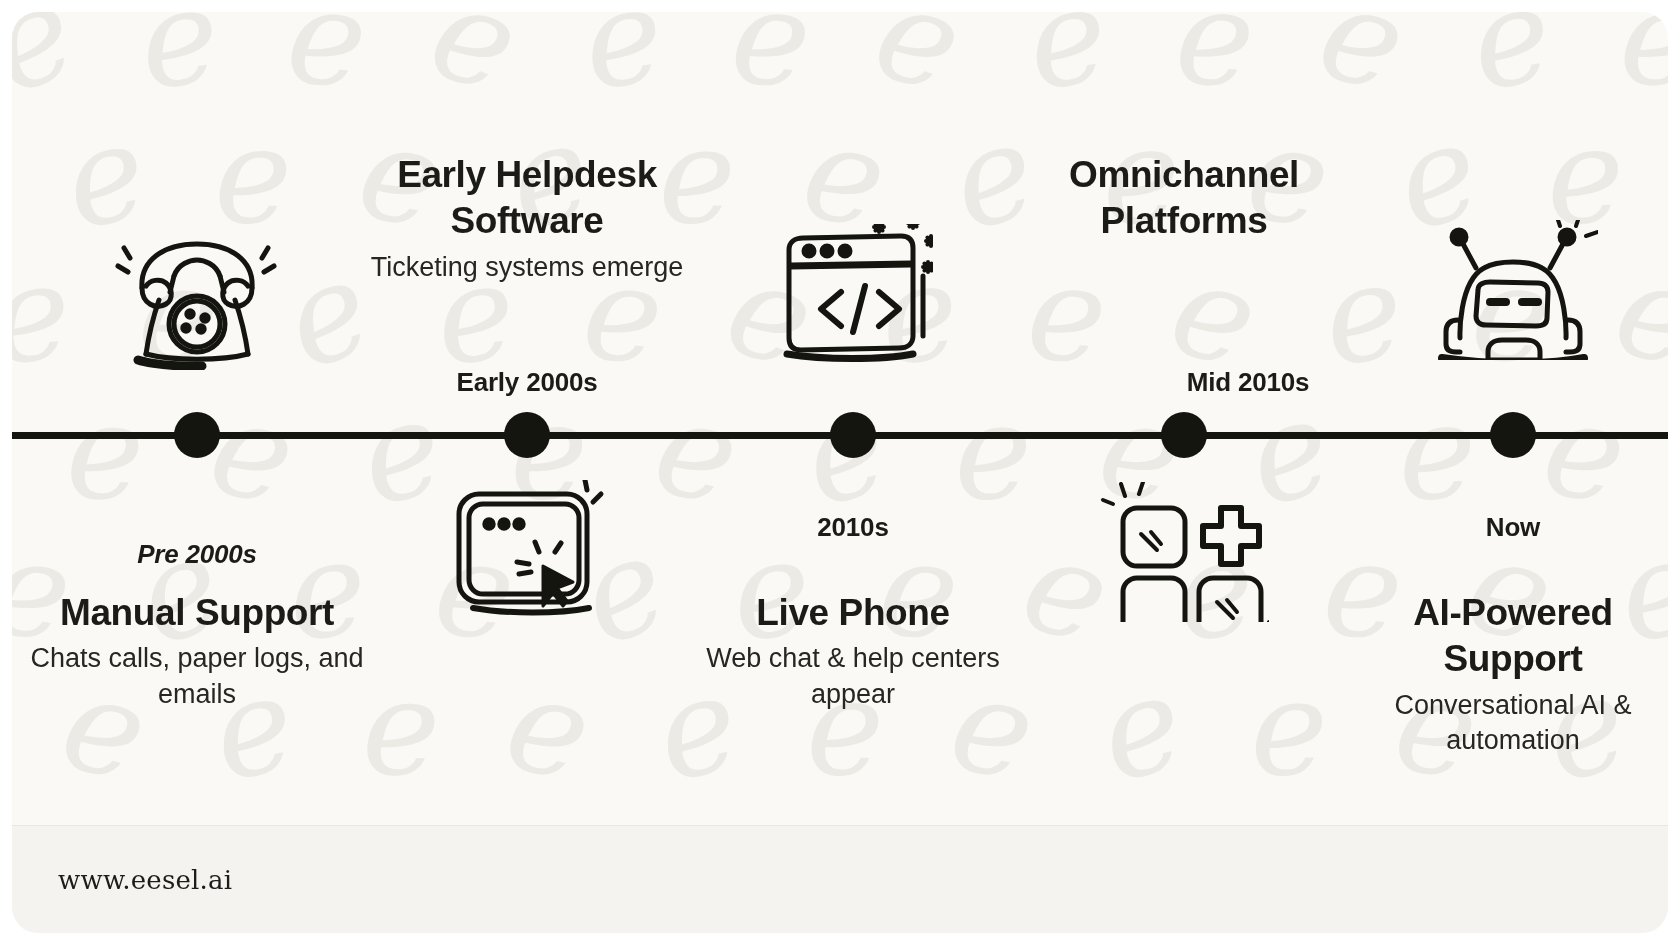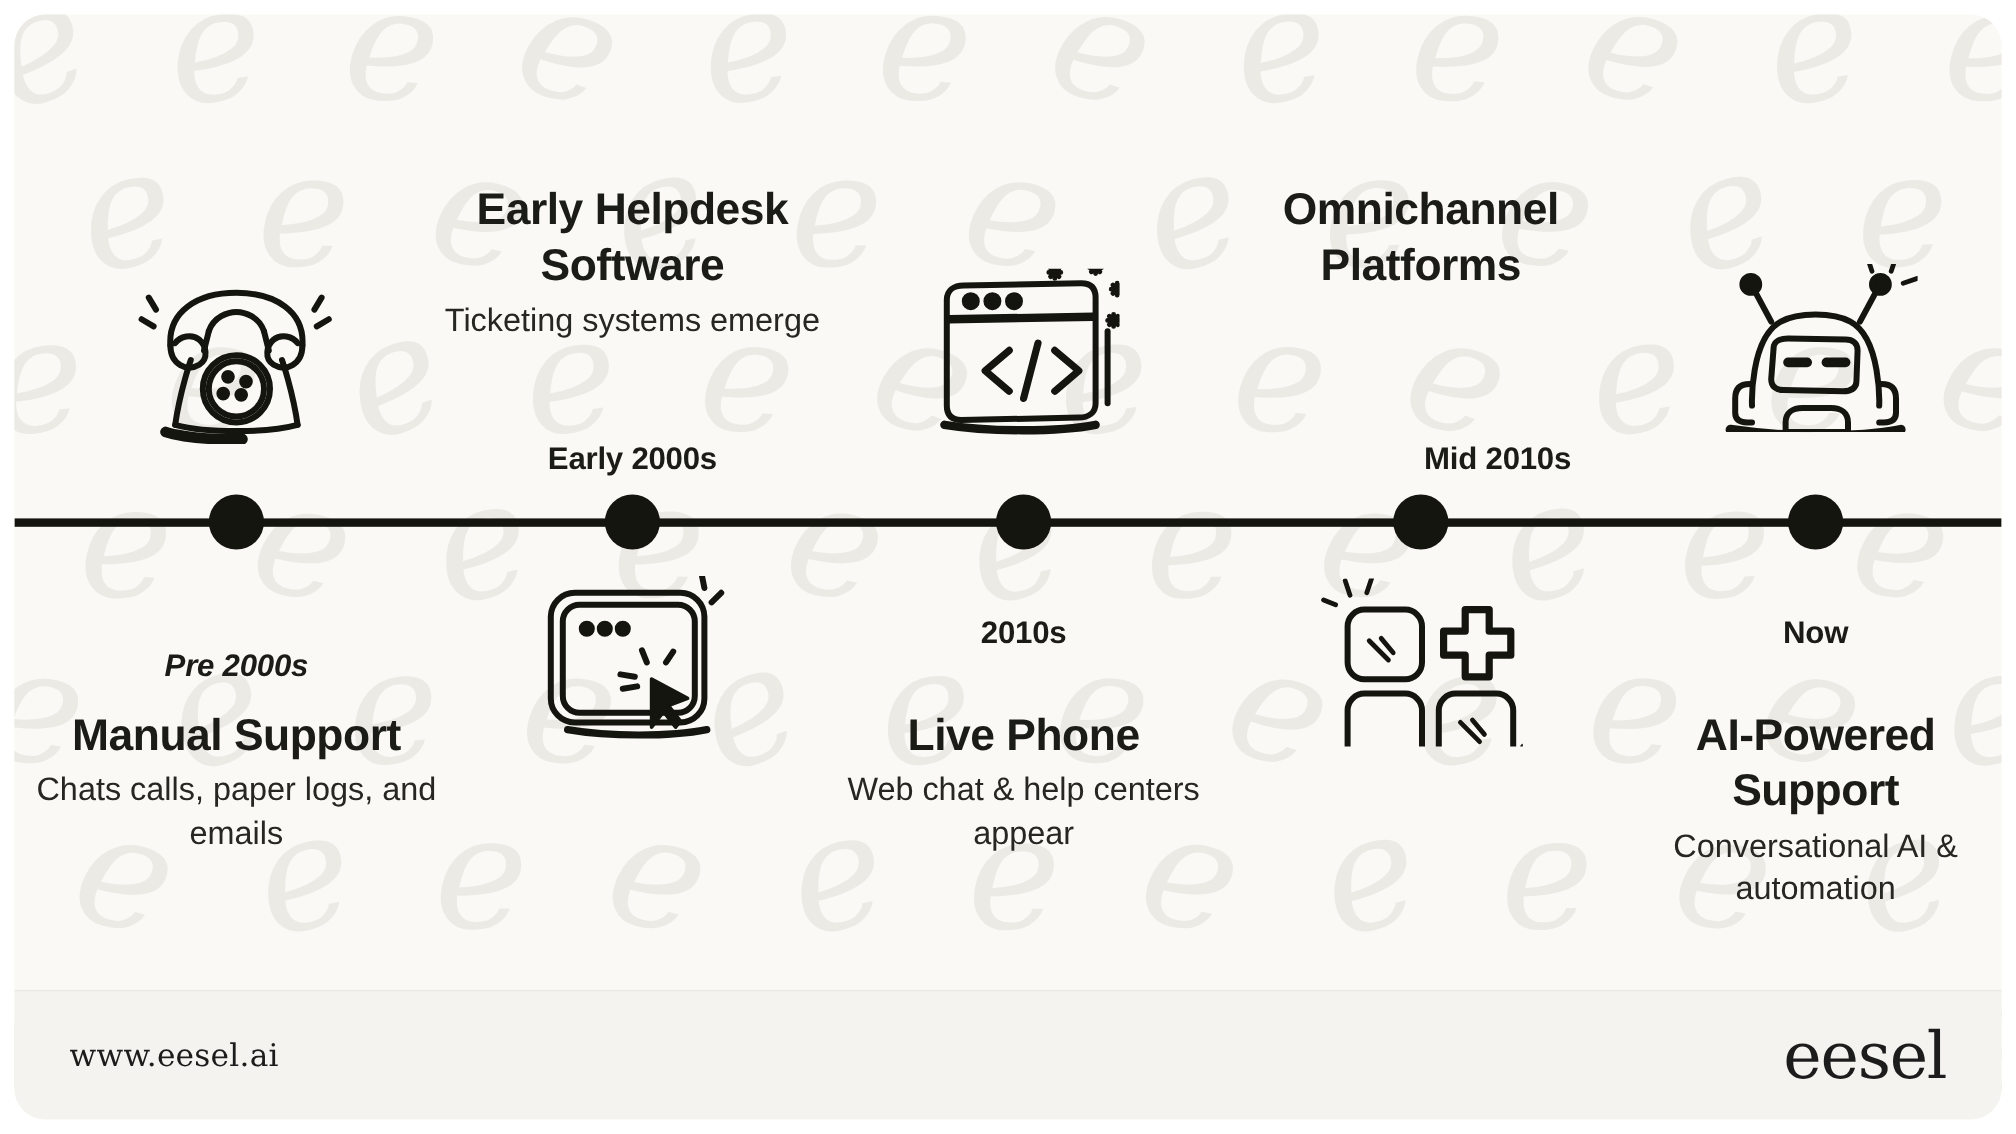--- a/index.html
+++ b/index.html
@@ -385,17 +385,16 @@
         <path d="M132 6 L128 -6" stroke-width="4"></path>
         <path d="M148 6 L152 -6" stroke-width="4"></path>
         <path d="M158 16 L170 12" stroke-width="4"></path>
 
         <path d="M14 138 C60 145 120 145 156 138" stroke-width="8"></path>
       </svg>
     </div>
 
     <div id="footer">
       <div id="footer-url">www.eesel.ai</div>
-      <div id="footer-logo">eesel</div>
     </div>
 
   </div>
 </div>
 
 </body></html>

